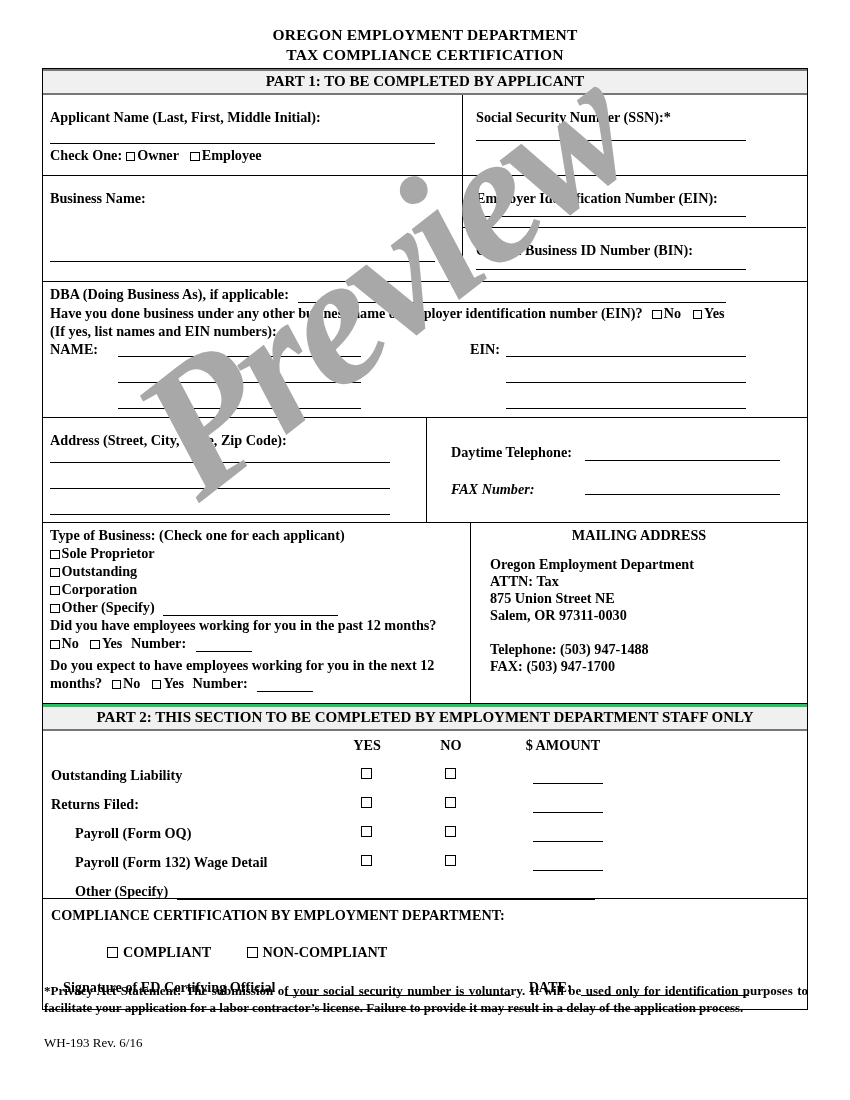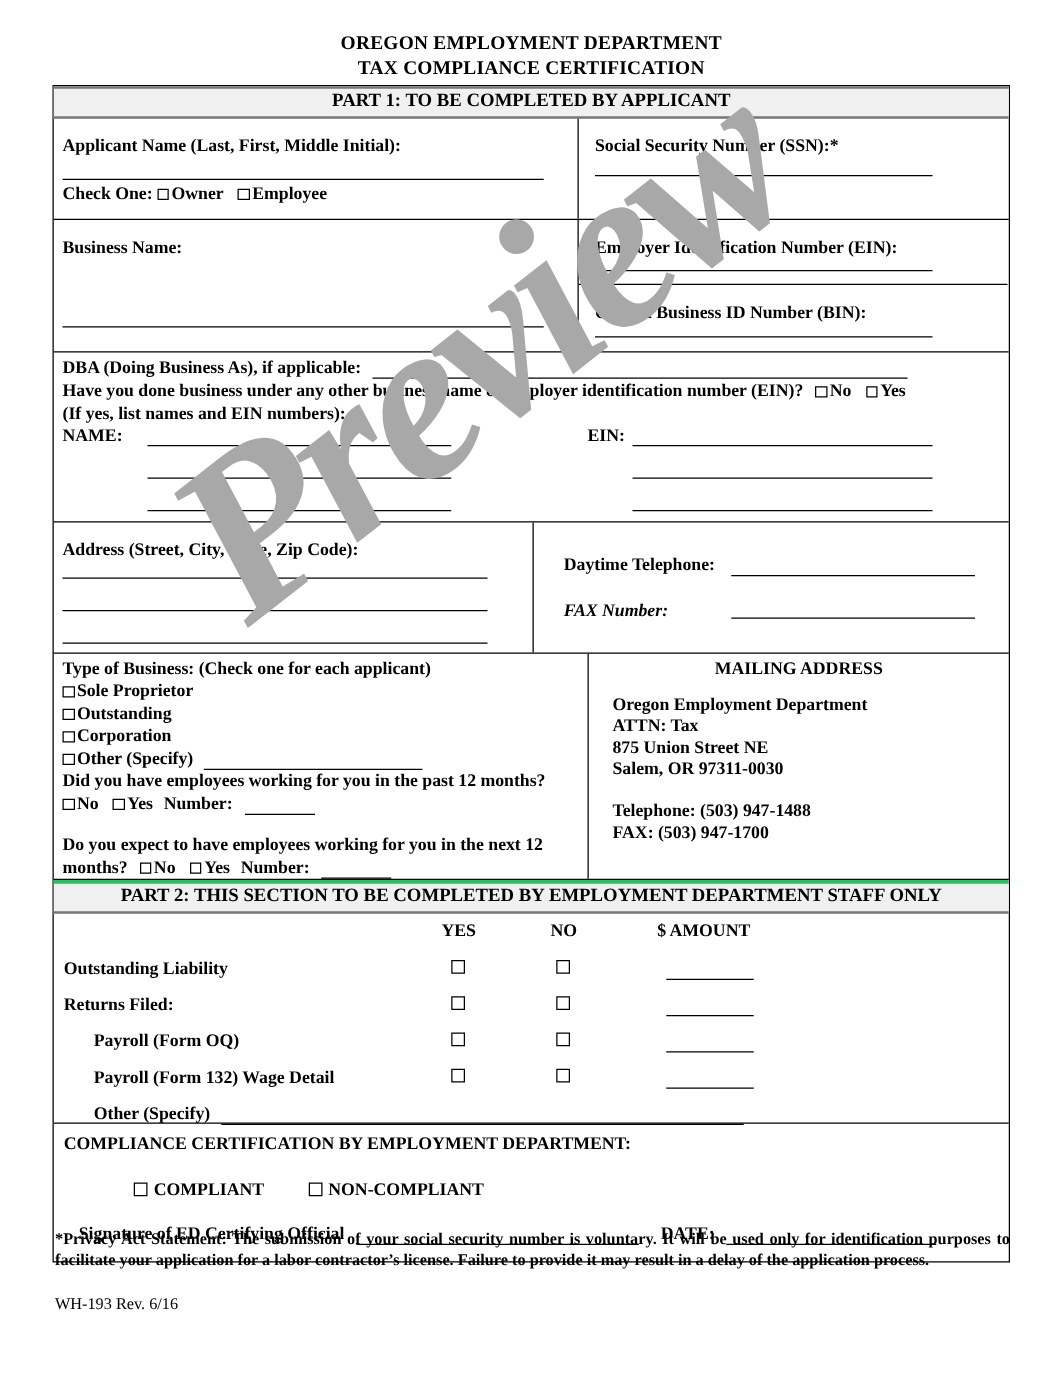--- a/index.html
+++ b/index.html
@@ -292,21 +292,21 @@
           <span class="cb"></span><span>Other (Specify)</span>
           <span class="fill" style="width:175px;margin-left:5px;"></span>
         </div>
         <div style="margin-top:1px;">Did you have employees working for you in the past 12 months?</div>
         <div style="margin-top:1px;position:relative;">
           <span class="cb"></span><span>No</span>
           <span class="cb" style="margin-left:8px;"></span><span>Yes</span>
           <span style="margin-left:5px;">Number:</span>
           <span class="fill fill-thin" style="width:56px;margin-left:6px;"></span>
         </div>
-        <div style="margin-top:16px;">Do you expect to have employees working for you in the next 12</div>
+        <div style="margin-top:5px;">Do you expect to have employees working for you in the next 12</div>
         <div style="margin-top:1px;position:relative;">
           <span>months?</span>
           <span class="cb" style="margin-left:6px;"></span><span>No</span>
           <span class="cb" style="margin-left:8px;"></span><span>Yes</span>
           <span style="margin-left:5px;">Number:</span>
           <span class="fill fill-thin" style="width:56px;margin-left:6px;"></span>
         </div>
       </div>
       <div class="cell" style="width:335px;height:180px;padding-top:4px;">
         <div style="text-align:center;">MAILING ADDRESS</div>

